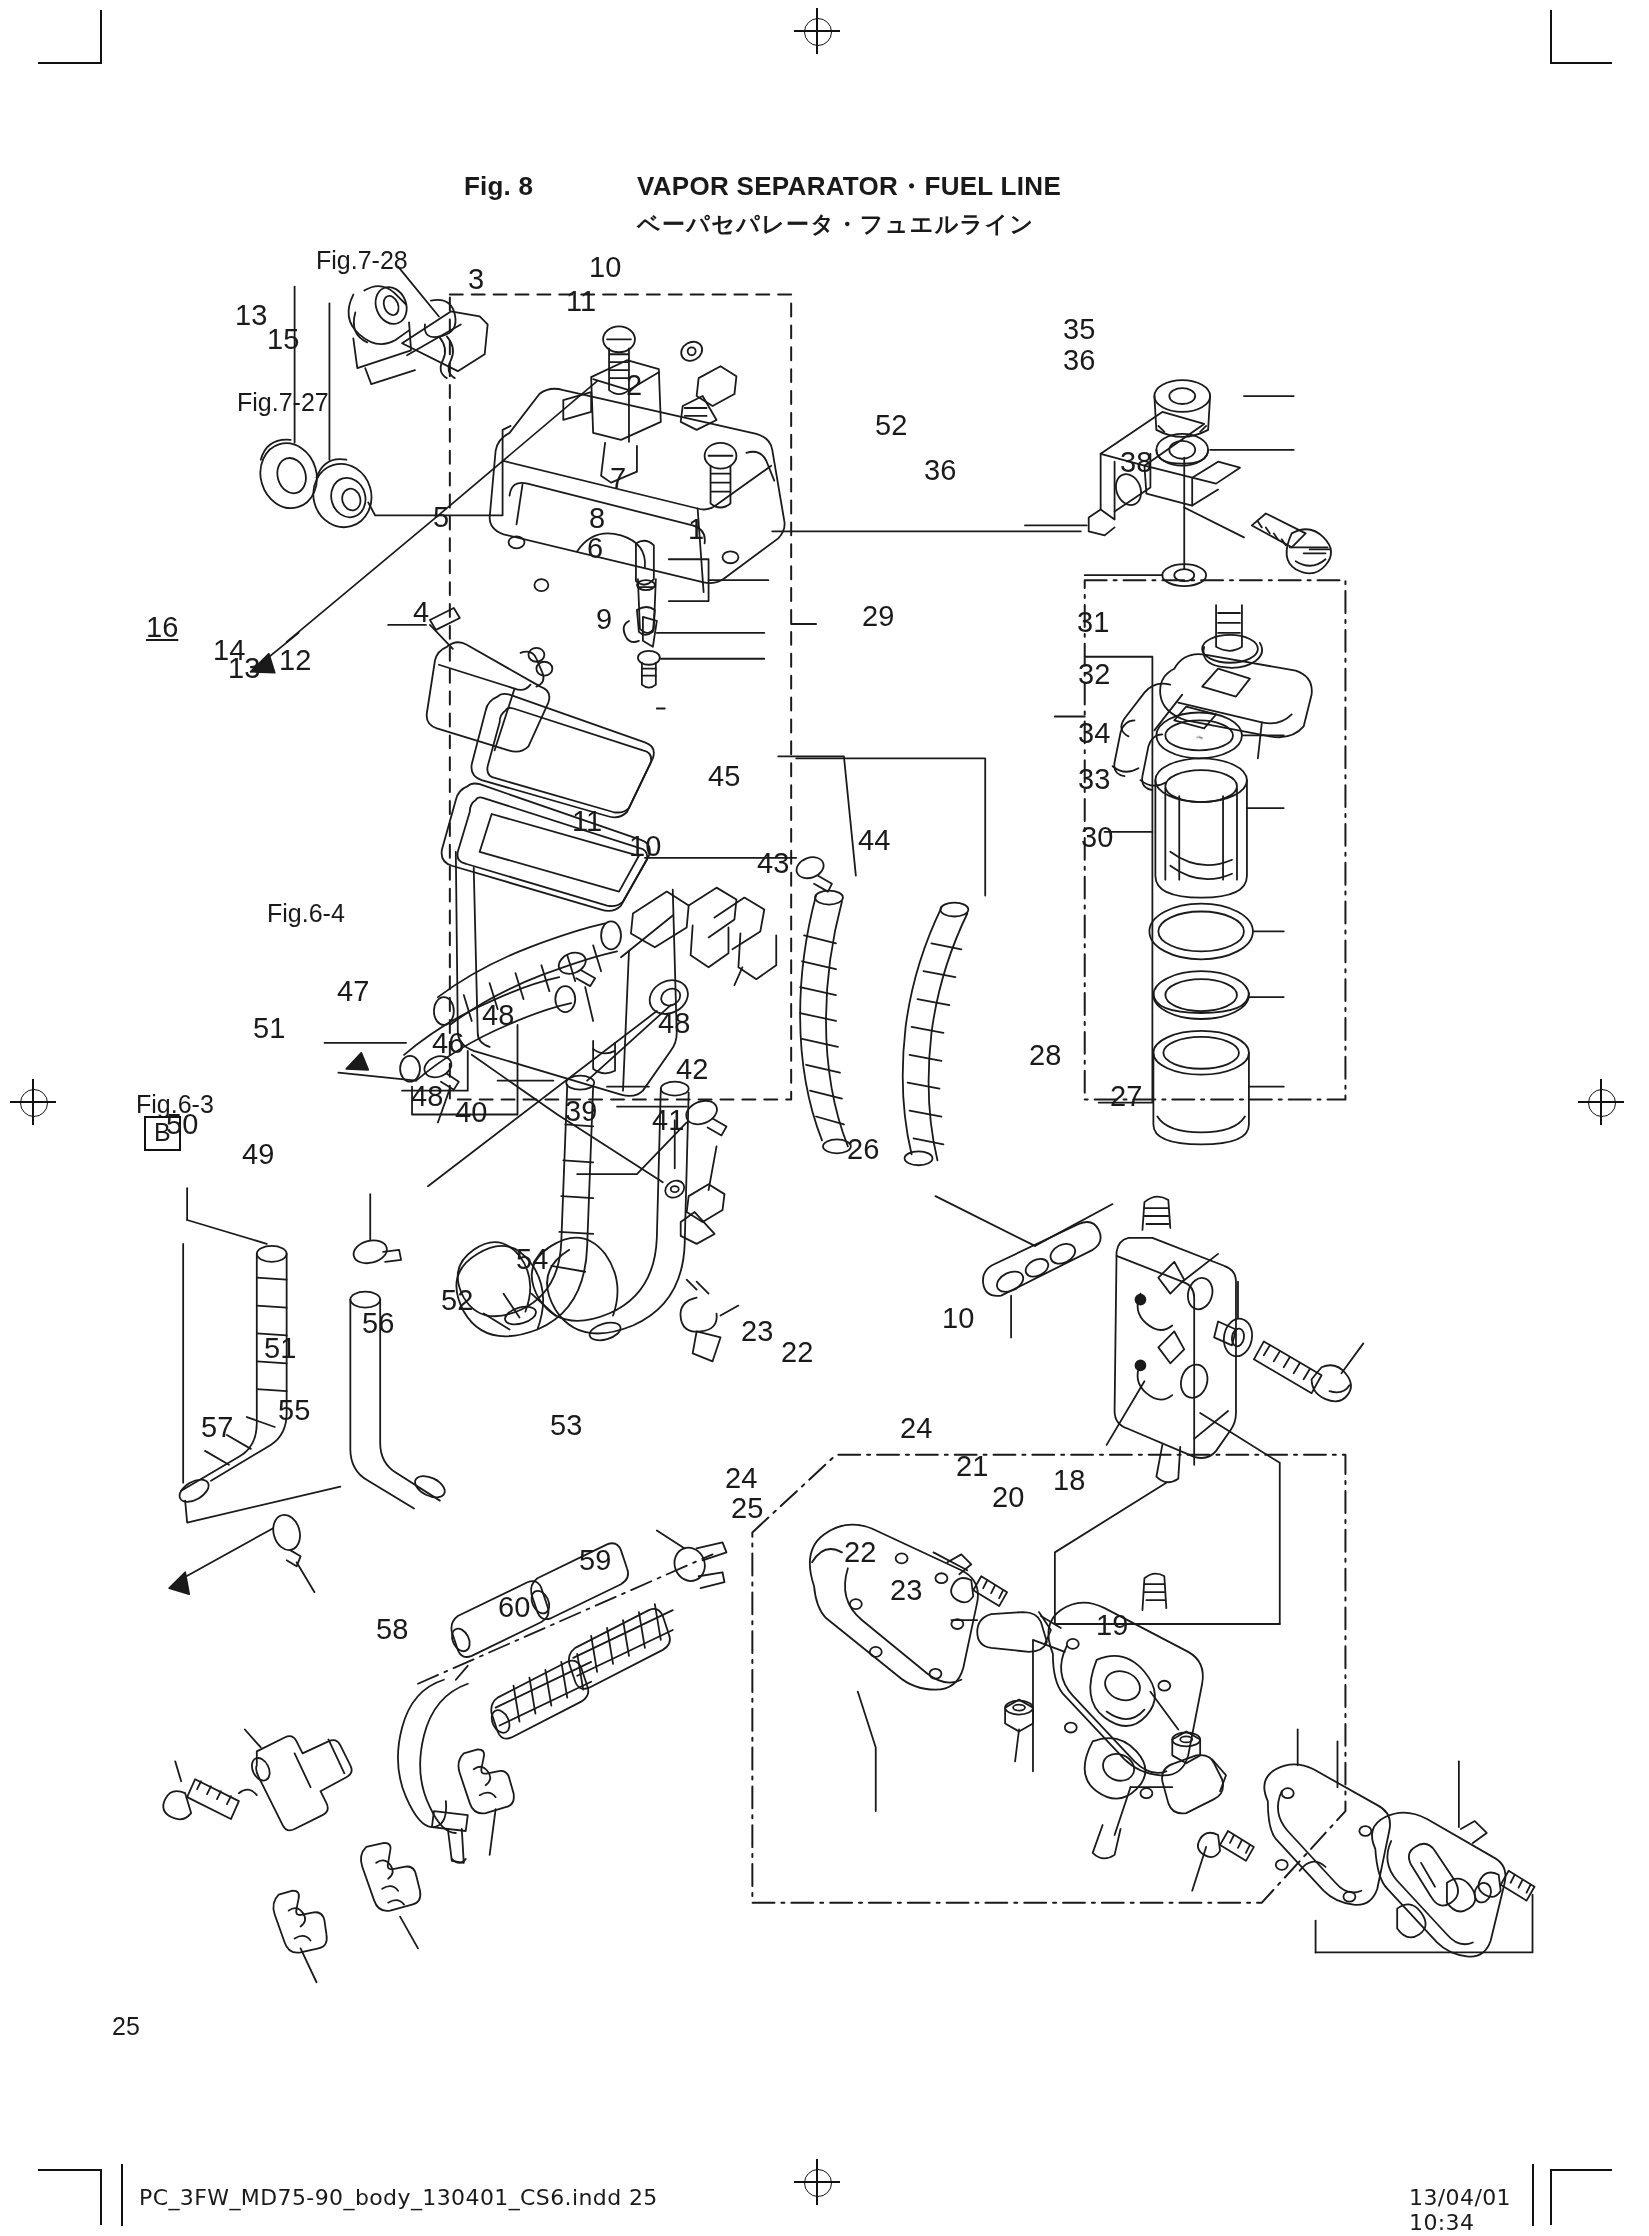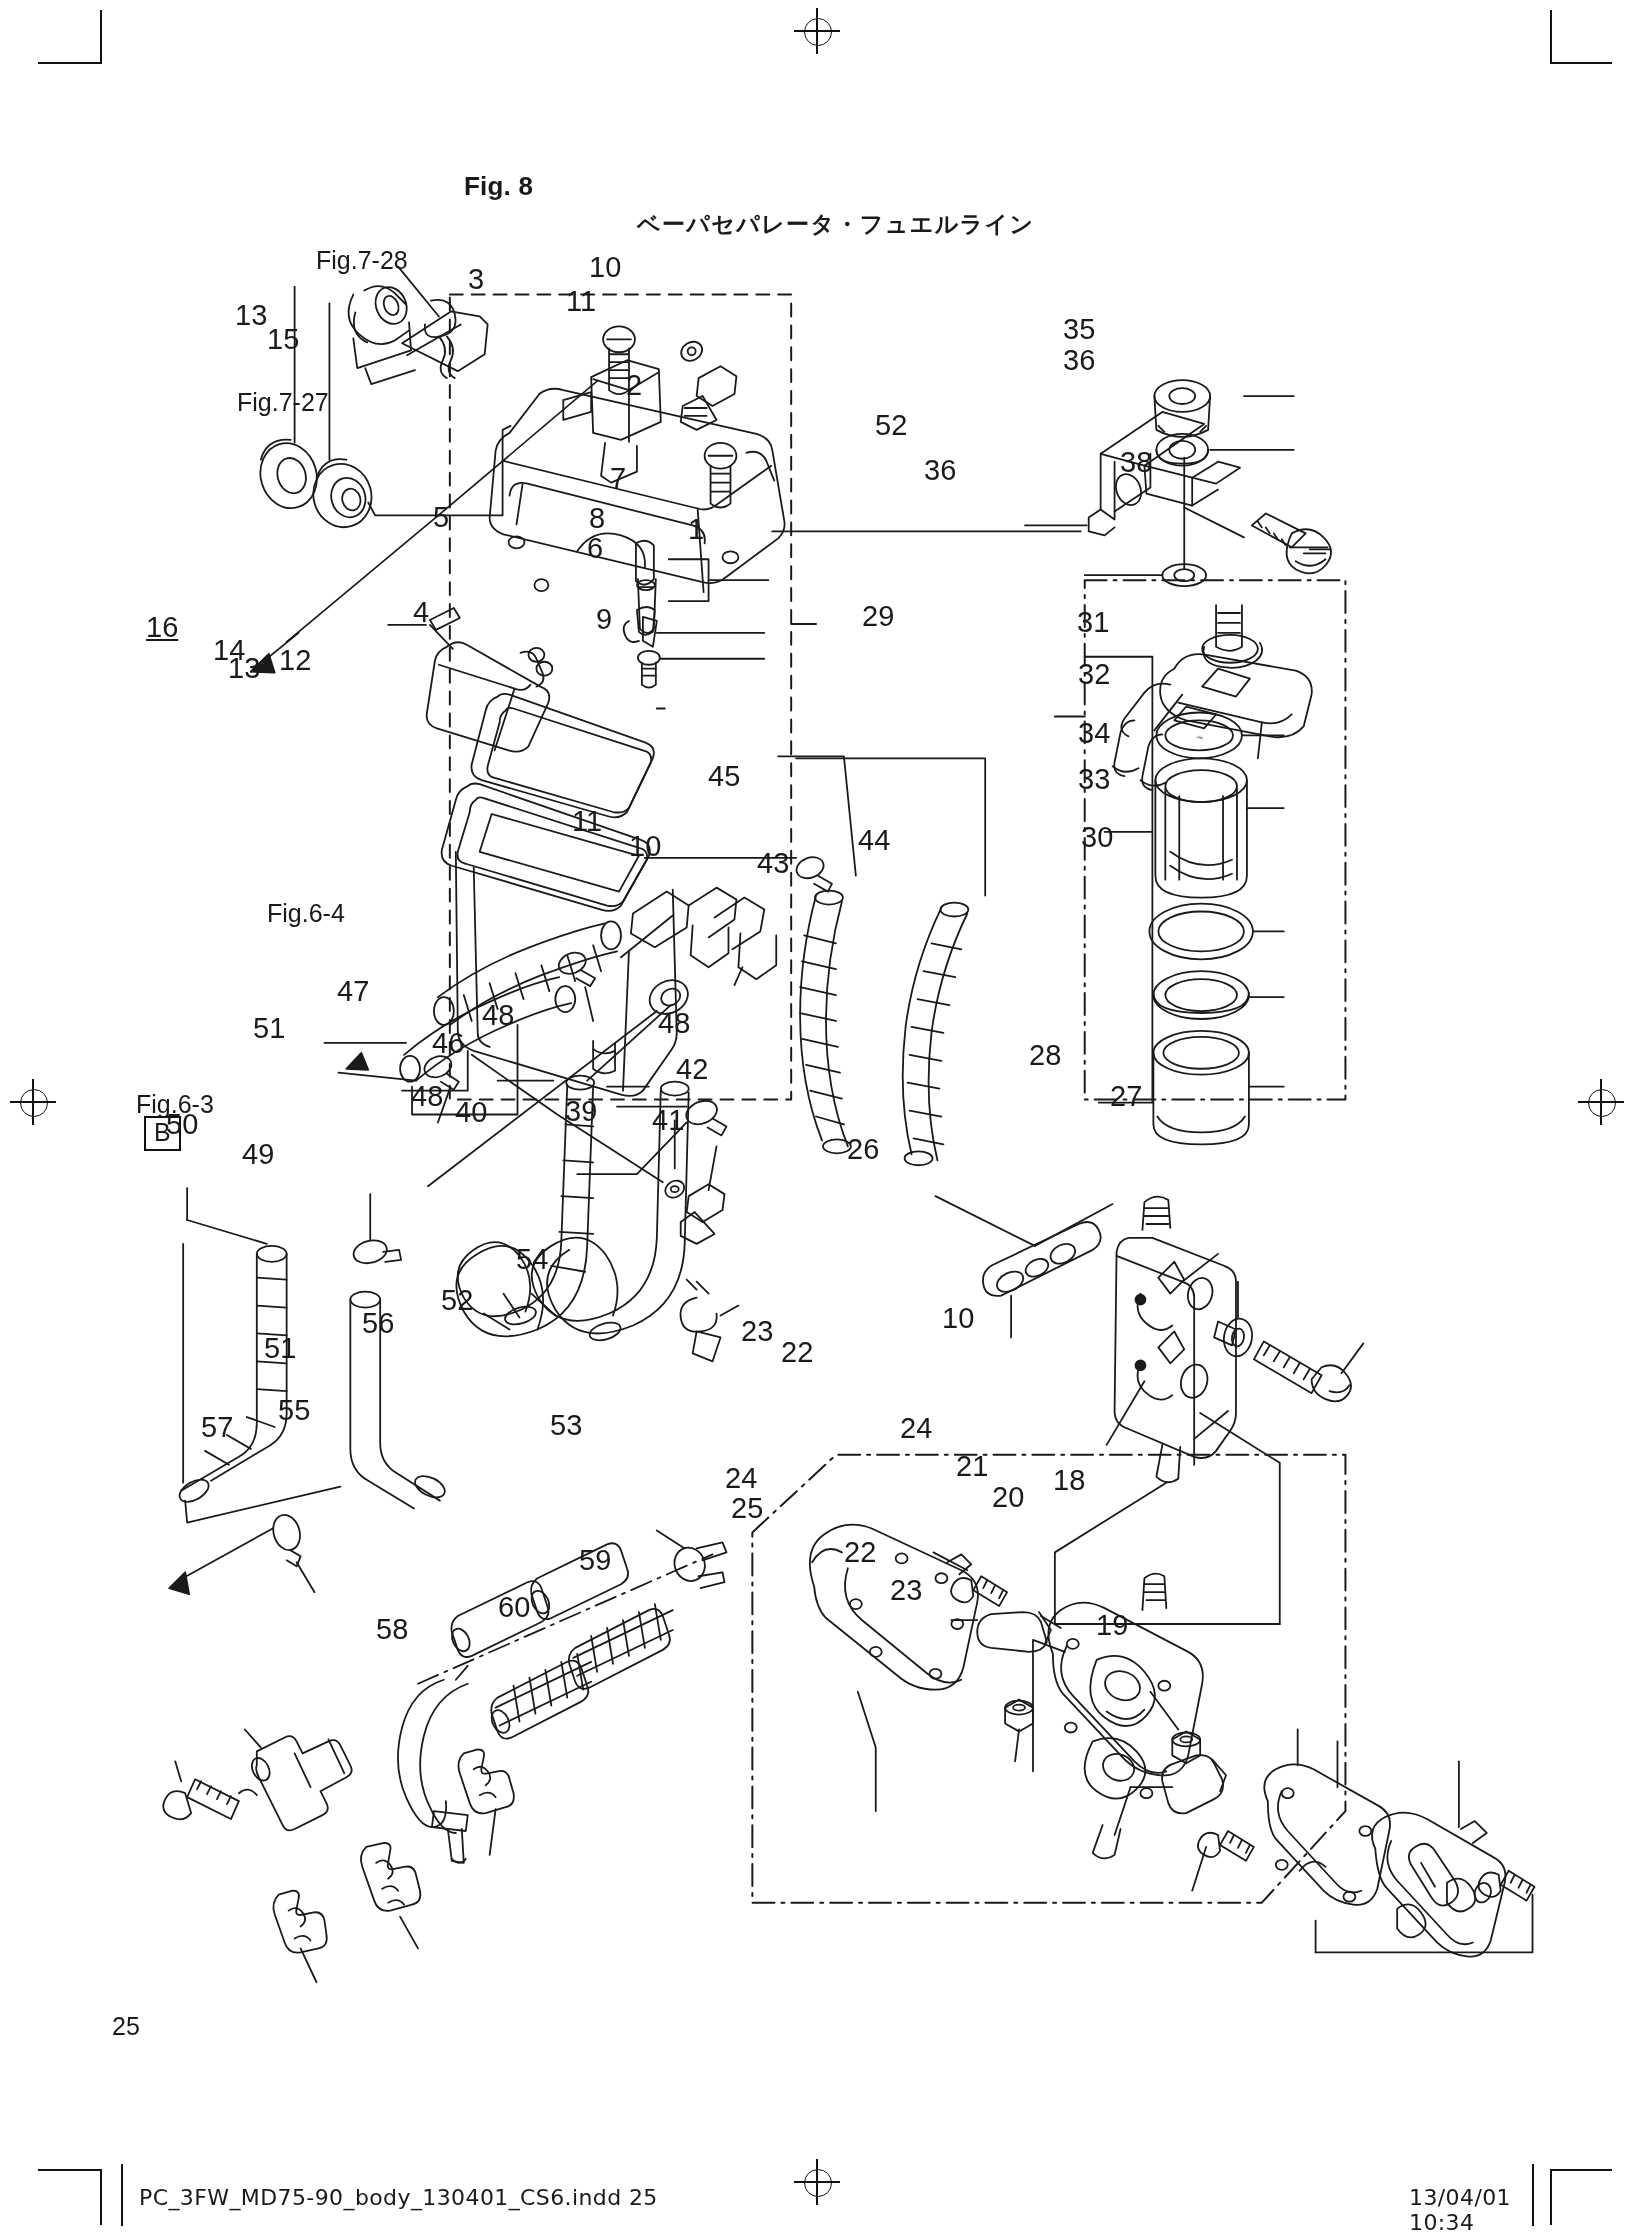--- a/index.html
+++ b/index.html
@@ -74,20 +74,21 @@
       <i class="v"></i>
       <i class="c"></i>
   </div>
   <div class="reg" style="left:1578px;top:1079px;">
     <i class="h"></i>
       <i class="v"></i>
       <i class="c"></i>
   </div>
 
   <div class="fig-no" style="left:464px;top:171px;">Fig. 8</div>
+  <div class="title-en" style="left:637px;top:169px;">VAPOR SEPARATOR・FUEL LINE</div>
   <div class="title-jp" style="left:637px;top:209px;">ベーパセパレータ・フュエルライン</div>
 
   <svg class="art" viewBox="0 0 1658 2248" xmlns="http://www.w3.org/2000/svg">
     <g fill="none" stroke="#1a1a1a" stroke-width="1.8" stroke-linecap="round" stroke-linejoin="round">
 
       <path d="M452 296 H795 V1105 H452 Z" stroke-dasharray="13 9" stroke-width="2"></path>
 
       <path d="M795 627 H820" stroke-width="2"></path>
 
       <path d="M1090 583 H1352 V1105 H1090 Z" stroke-dasharray="22 7 3 7" stroke-width="2"></path>

